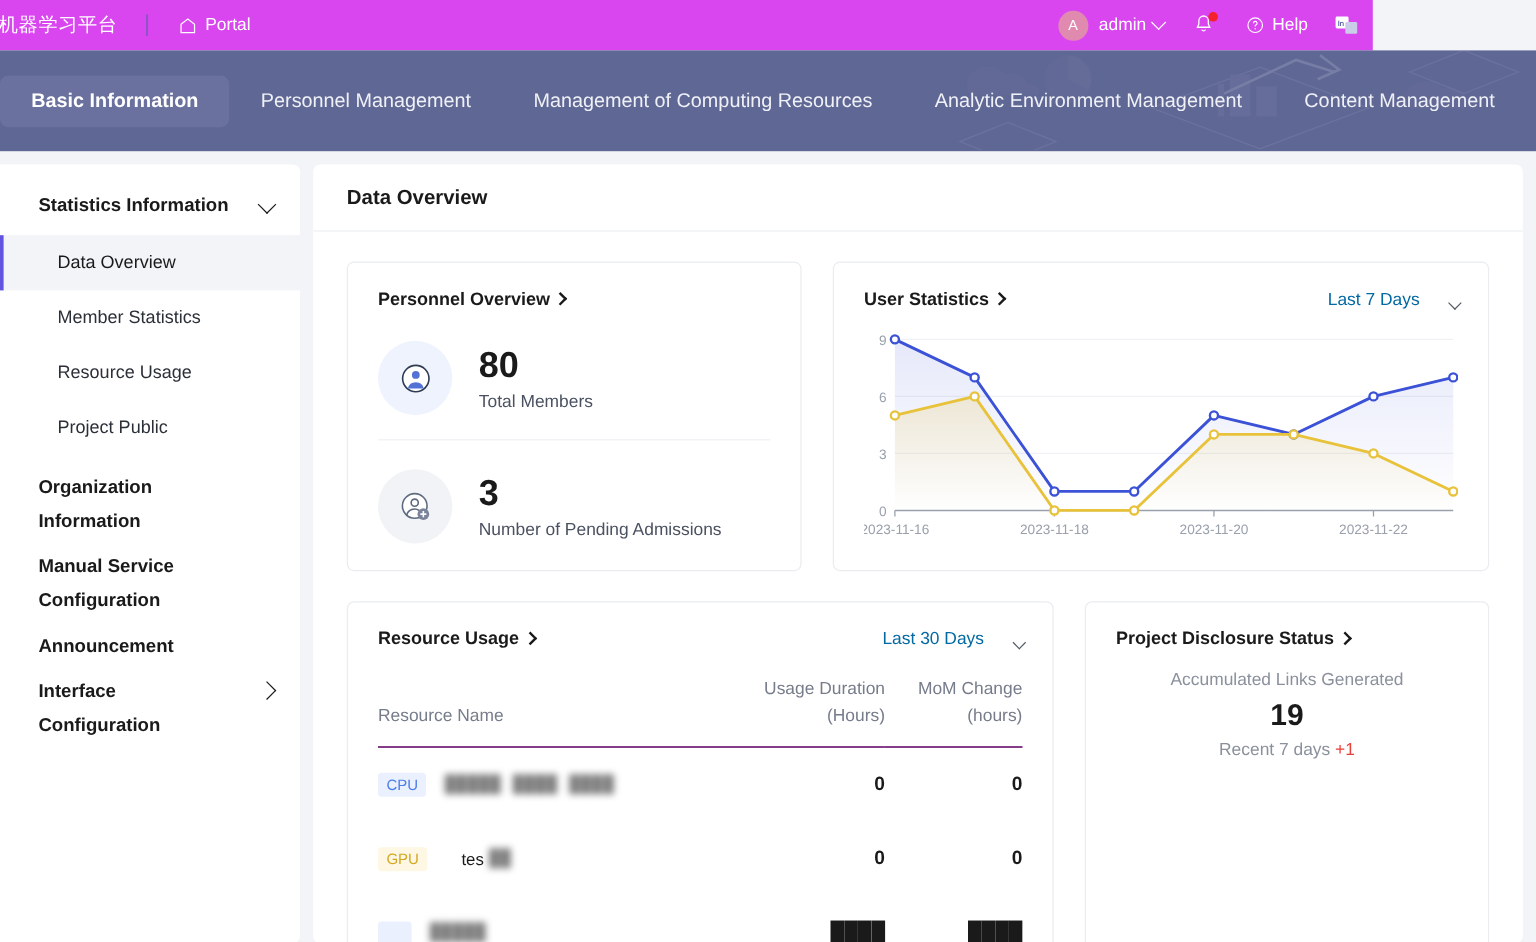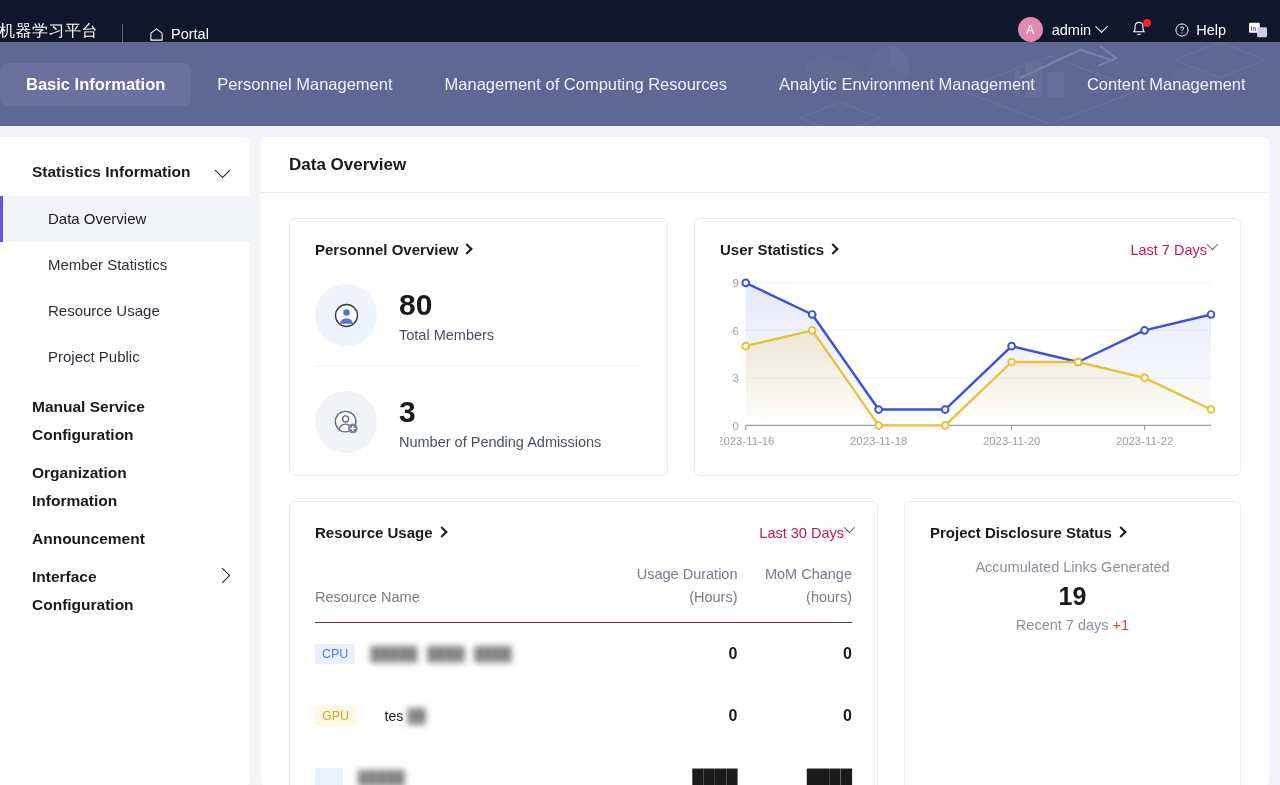--- a/index.html
+++ b/index.html
@@ -6,23 +6,23 @@
   html, body {
     width: 1280px; height: 785px;
     overflow: hidden;
     background: #f3f4f7;
     font-family: "Liberation Sans", sans-serif;
     -webkit-font-smoothing: antialiased;
   }
 
   
   .topbar {
-    height: 42px; width: 1280px;
-    background: #0f172a;
-    display: flex; align-items: flex-end;
+    height: 42px; width: 1144px;
+    background: #d946ef;
+    display: flex; align-items: center;
     padding: 0 8px 0 0;
     position: relative;
     color: #fff;
   }
   .brand {
     font-size: 16px; font-weight: 400; color: #ffffff;
     padding-left: 0px; margin-left: -2px;
     letter-spacing: .5px;
   }
   .brand-divider {
@@ -180,22 +180,22 @@
     font-size: 15px; font-weight: bold; color: #1a1a1a;
     display: flex; align-items: center; gap: 5px;
     cursor: pointer;
   }
   .arrow-r {
     display: inline-block; width: 8px; height: 8px;
     border-right: 2px solid #1a1a1a; border-bottom: 2px solid #1a1a1a;
     transform: rotate(-45deg); margin-bottom: 1px;
   }
   .range-sel {
-    font-size: 14.5px; color: #be185d;
-    display: flex; align-items: flex-start; gap: 0;
+    font-size: 14.5px; color: #0369a1;
+    display: flex; align-items: flex-end; gap: 24px;
     cursor: pointer;
   }
   .range-caret {
     width: 8px; height: 8px;
     border-right: 1.4px solid #555b66; border-bottom: 1.4px solid #555b66;
     transform: rotate(45deg) translateY(-2px);
   }
 
   
   .personnel { width: 379px; padding-bottom: 10px; }
@@ -362,24 +362,24 @@
     <div class="side-item">
       <span>Resource Usage</span>
     </div>
     <div class="side-item">
       <span>Project Public</span>
     </div>
 
     <div class="side-sep"></div>
 
     <div class="side-group">
+      <span class="gtext">Organization Information</span>
+    </div>
+    <div class="side-group">
       <span class="gtext">Manual Service Configuration</span>
-    </div>
-    <div class="side-group">
-      <span class="gtext">Organization Information</span>
     </div>
     <div class="side-group">
       <span class="gtext">Announcement</span>
     </div>
     <div class="side-group">
       <span class="gtext">Interface Configuration</span>
       <span class="chev right"></span>
     </div>
   </div>
 

